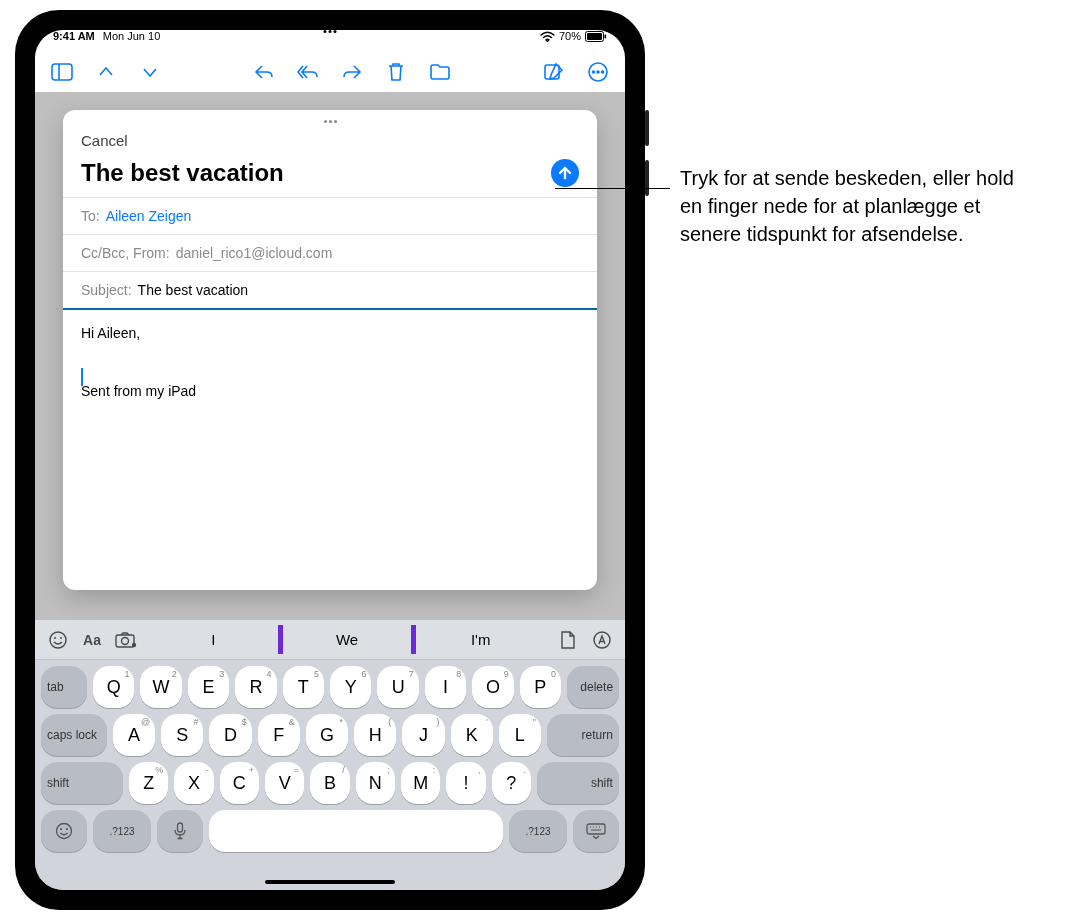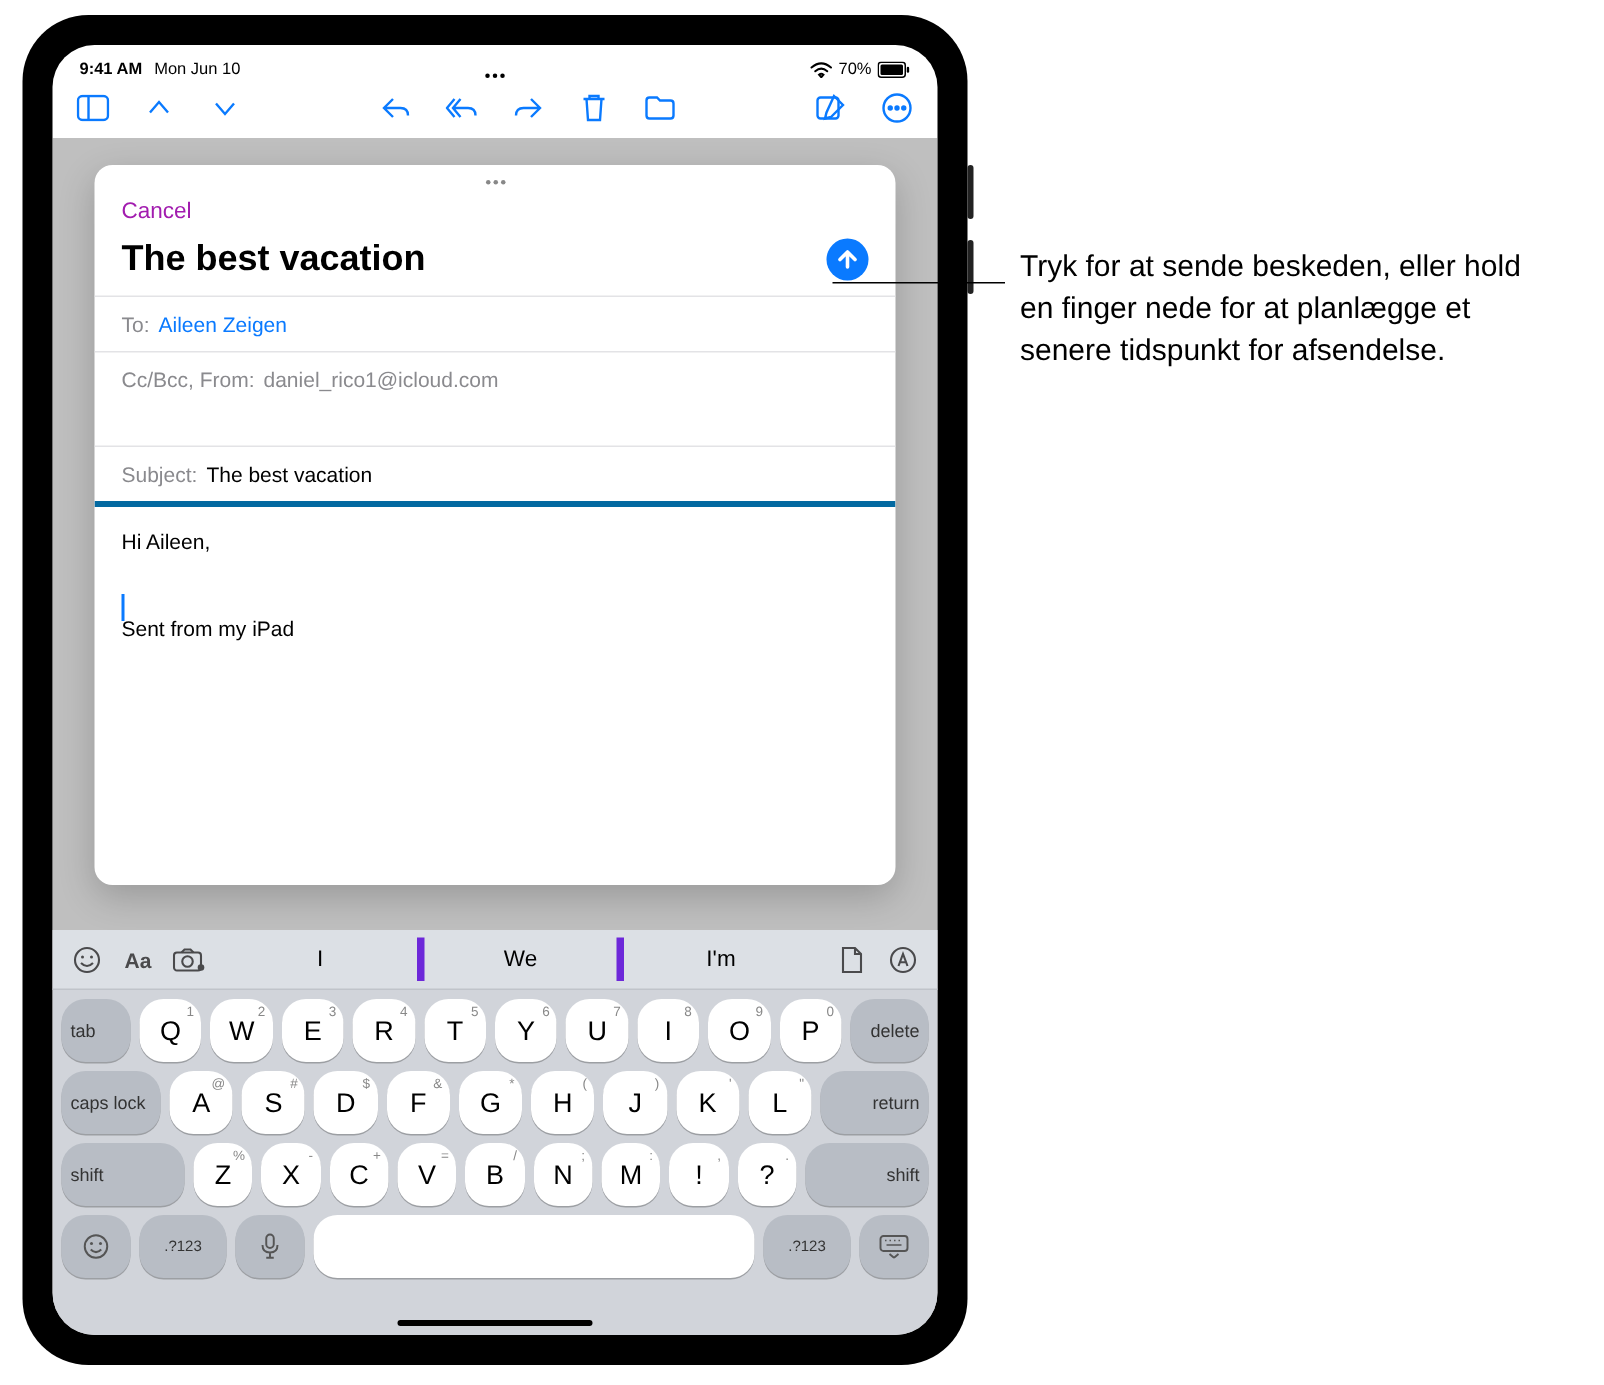--- a/index.html
+++ b/index.html
@@ -36,21 +36,21 @@
     border-radius: 28px;
     overflow: hidden;
     position: relative;
     display: flex;
     flex-direction: column;
   }
   
   .status-bar {
     height: 22px;
     display: flex;
-    align-items: flex-end;
+    align-items: flex-start;
     justify-content: space-between;
     padding: 0 18px;
     font-size: 11px;
     font-weight: 600;
     color: #000;
   }
   .status-left { display:flex; gap:8px; align-items:center; }
   .status-left .date { font-weight: 400; }
   .status-center { position:absolute; left:50%; transform:translateX(-50%); display:flex; gap:2px; }
   .status-center span { width:3px; height:3px; background:#000; border-radius:50%; }
@@ -82,33 +82,33 @@
     top:80px; left:28px; right:28px; bottom:300px;
     background:#fff;
     border-radius:12px;
     display:flex; flex-direction:column;
     box-shadow: 0 8px 24px rgba(0,0,0,0.2);
     overflow:hidden;
   }
   .sheet-dots { height:22px; display:flex; justify-content:center; align-items:center; gap:2px; }
   .sheet-dots span { width:3px; height:3px; background:#888; border-radius:50%; }
   .sheet-top { display:flex; justify-content:space-between; align-items:center; padding:0 18px 6px; }
-  .cancel { color:#a21caf; font-size:15px; }
+  .cancel { color:#404040; font-size:15px; }
   .sheet-header { display:flex; align-items:center; justify-content:space-between; padding:4px 18px 10px; }
   .sheet-title { font-size:24px; font-weight:700; }
   .send-btn {
     width:28px; height:28px; border-radius:50%; background:#0a7aff;
     display:flex; align-items:center; justify-content:center;
   }
   .send-btn svg { stroke:#fff; stroke-width:2.4; fill:none; stroke-linecap:round; stroke-linejoin:round; }
   .field-row {
     display:flex; align-items:center; padding:10px 18px;
     border-top:1px solid #e3e3e6; font-size:14px;
   }
-  .field-row.last { border-bottom:4px solid #0369a1;margin-top:26px; }
+  .field-row.last { border-bottom:2px solid #0369a1; }
   .field-label { color:#8a8a8e; margin-right:6px; }
   .field-value { color:#000; }
   .field-value.link { color:#0a7aff; }
   .field-value.muted { color:#8a8a8e; }
   .body-area { padding:12px 18px; font-size:14px; line-height:1.6; flex:1; position:relative; }
   .cursor {
     position:absolute; left:18px; top:58px;
     width:2px; height:18px; background:#0a7aff;
   }
   .signature { margin-top:36px; }

